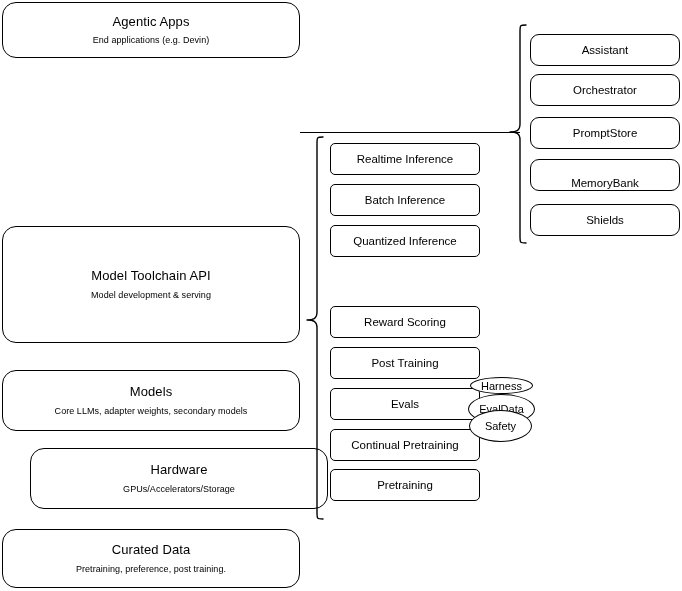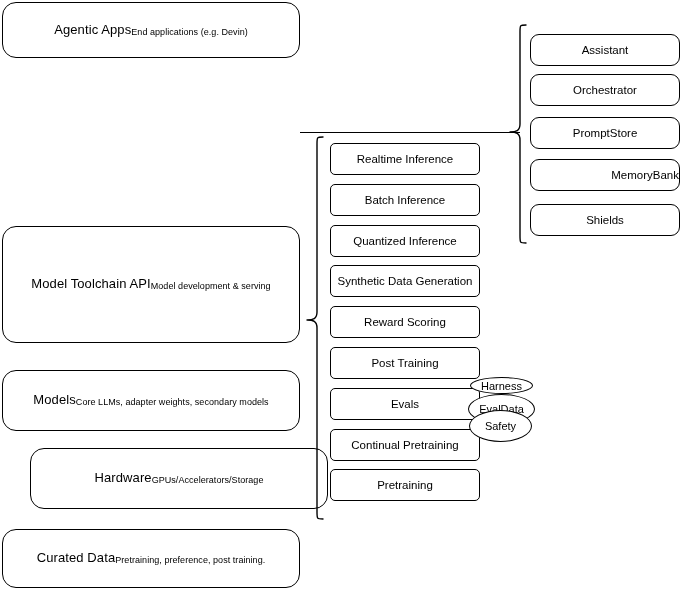--- a/index.html
+++ b/index.html
@@ -18,21 +18,21 @@
     background: #ffffff;
     overflow: hidden;
   }
   .node {
     position: absolute;
     box-sizing: border-box;
     border: 1px solid #000000;
     border-radius: 12px;
     background: #ffffff;
     display: flex;
-    flex-direction: row;
+    flex-direction: column;
     align-items: center;
     justify-content: center;
     text-align: center;
     line-height: 1.25;
   }
   .layer {
     left: 2px;
     width: 298px;
     border-radius: 14px;
   }
@@ -132,23 +132,20 @@
 
   <div class="node mid" style="top:143px;">
     <span>Realtime Inference</span>
   </div>
   <div class="node mid" style="top:184px;">
     <span>Batch Inference</span>
   </div>
   <div class="node mid" style="top:225px;">
     <span>Quantized Inference</span>
   </div>
-  <div class="node mid" style="top:265px;">
-    <span>Synthetic Data Generation</span>
-  </div>
   <div class="node mid" style="top:306px;">
     <span>Reward Scoring</span>
   </div>
   <div class="node mid" style="top:347px;">
     <span>Post Training</span>
   </div>
   <div class="node mid" style="top:388px;">
     <span>Evals</span>
   </div>
   <div class="node mid" style="top:429px;">

